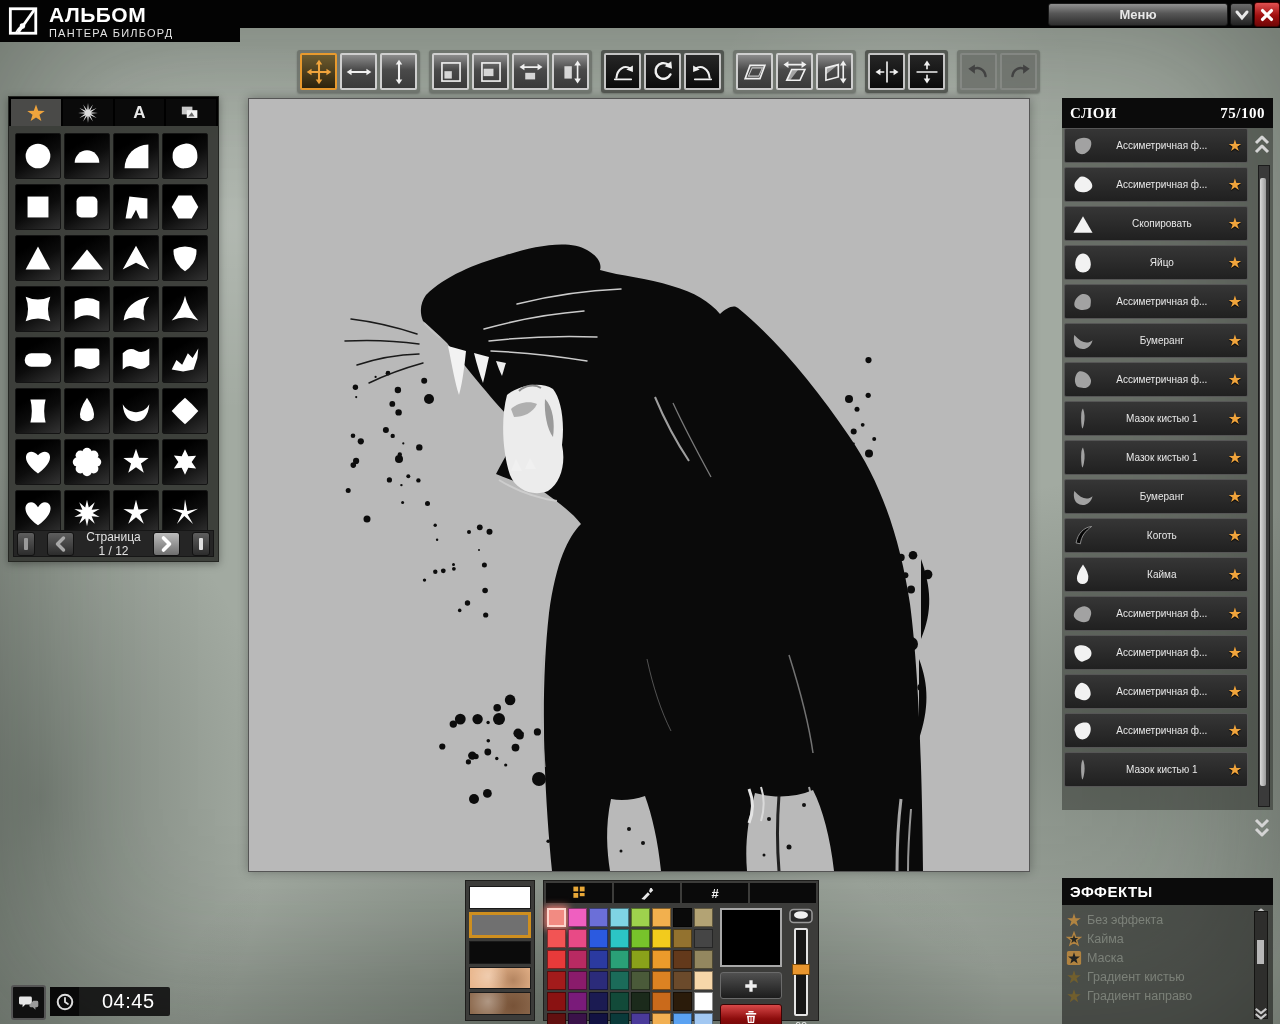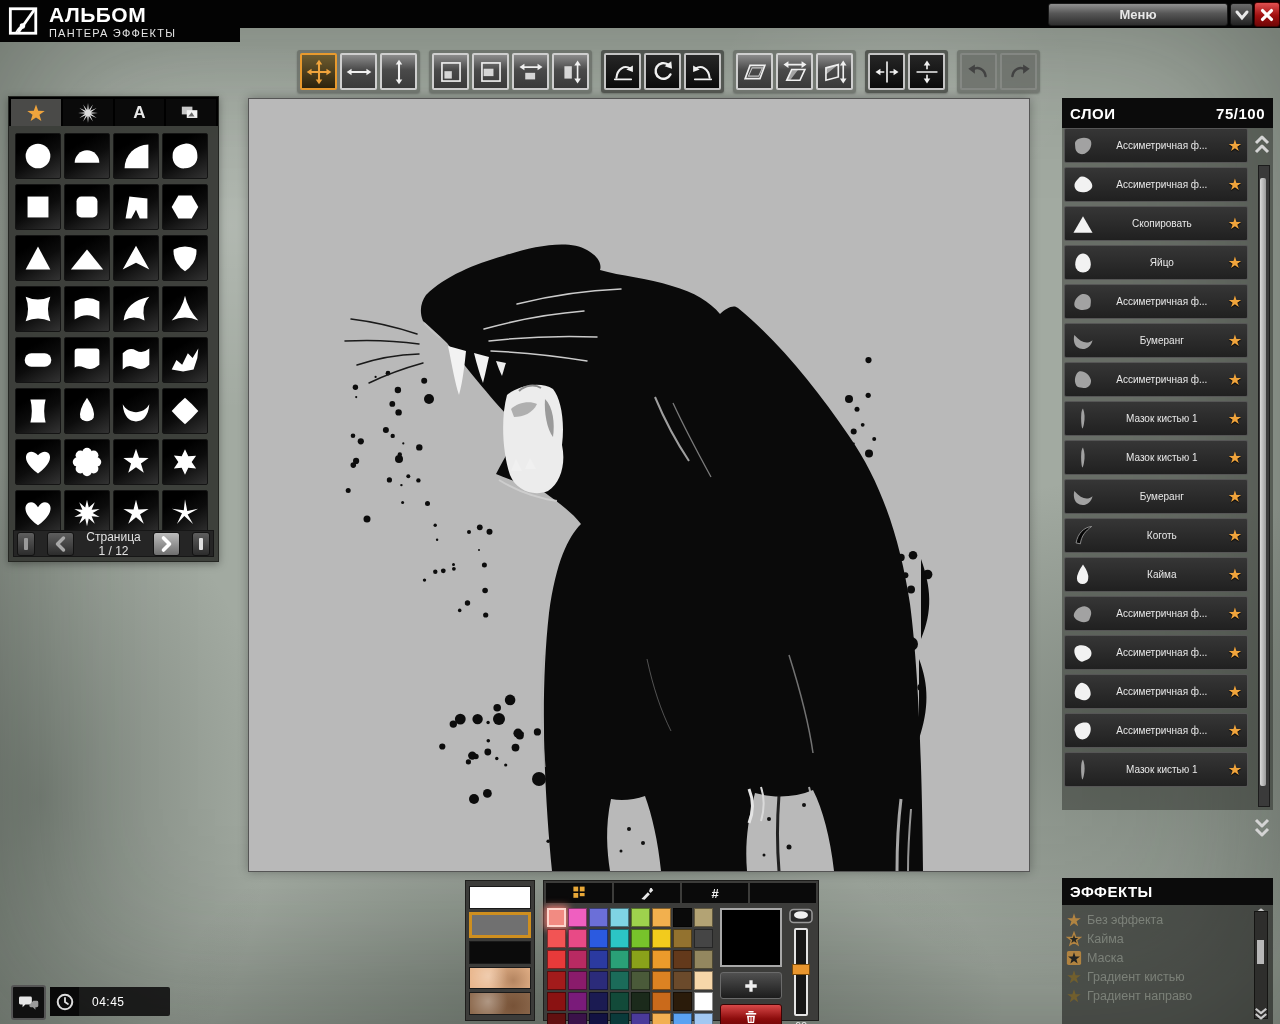--- a/index.html
+++ b/index.html
@@ -58,21 +58,21 @@
   .pager-btn.edge{width:17px;}
   .pager-btn.step{width:26px;}
   .pager-btn.bright{background:linear-gradient(#bdbdbd,#6e6e6e);}
   .pager-label{flex:1;text-align:center;color:#e2e2e2;font-size:12px;}
 
   
   .canvas{position:absolute;left:248px;top:98px;width:780px;height:772px;background:#b9b9b9;border:1px solid #555;box-sizing:content-box;box-shadow:0 0 10px rgba(0,0,0,.3);}
 
   
   .layers-header{position:absolute;left:1062px;top:98px;width:211px;height:30px;background:#0b0b0b;
-    display:flex;justify-content:space-between;align-items:center;padding:0 8px;box-sizing:border-box;}
+    display:flex;justify-content:space-between;align-items:center;padding:0 8px;box-sizing:border-box;font-family:Liberation Serif, serif;}
   .layers-header span{color:#fff;font-size:15px;font-weight:bold;letter-spacing:.5px;}
   .layers-body{position:absolute;left:1062px;top:128px;width:211px;height:682px;background:rgba(26,28,24,.42);}
   .layer-row{position:relative;width:184px;height:35px;margin:0 0 4px 2px;border:1px solid #565656;border-radius:2px;cursor:pointer;
     background:linear-gradient(#363636,#202020);display:flex;align-items:center;gap:7px;padding:0 5px;box-sizing:border-box;}
   .layer-icon{width:26px;height:26px;flex:0 0 26px;}
   .layer-label{flex:1;color:#e8e8e8;font-size:10px;white-space:nowrap;overflow:hidden;text-align:center;}
   .layer-star{color:#f0a43c;font-size:16px;text-shadow:0 1px 1px #000;cursor:pointer;}
   .lscroll-track{position:absolute;left:1258px;top:165px;width:10px;height:640px;background:#3a3a3a;border:1px solid #1c1c1c;}
   .lscroll-thumb{position:absolute;left:1px;top:12px;width:6px;height:608px;background:linear-gradient(90deg,#d8d8d8,#9a9a9a);border-radius:2px;cursor:pointer;}
   .chev-btn{position:absolute;width:20px;height:30px;cursor:pointer;display:flex;align-items:center;justify-content:center;}
@@ -115,39 +115,39 @@
   .slider-track{position:absolute;left:8px;top:20px;width:10px;height:84px;background:#161616;border:2px solid #e4e4e4;border-radius:2px;cursor:pointer;}
   .slider-handle{position:absolute;left:-4px;top:34px;width:16px;height:9px;background:#e8952e;border:1px solid #7a4a0a;cursor:pointer;}
   .slider-value{position:absolute;left:0;bottom:0;width:100%;text-align:center;color:#e8e8e8;font-size:11px;}
 
   
   .chat-btn{position:absolute;left:11px;top:985px;width:31px;height:31px;border-radius:3px;cursor:pointer;
     background:#101010;border:2px solid #555;display:flex;align-items:center;justify-content:center;}
   .timer{position:absolute;left:50px;top:987px;width:120px;height:29px;background:rgba(16,16,16,.9);border-radius:2px;
     display:flex;align-items:center;}
   .timer-iconbox{width:29px;height:29px;background:#090909;display:flex;align-items:center;justify-content:center;}
-  .timer-value{color:#fff;font-size:12px;padding-left:13px;letter-spacing:.5px;}
+  .timer-value{color:#fff;font-size:20px;padding-left:23px;letter-spacing:.5px;}
 </style>
 </head>
 <body>
 
 <div id="app">
 
   <div class="topbar"></div>
   <div class="logo-block">
     <span>
       <svg width="32" height="32" viewBox="0 0 34 34">
         <rect x="2.5" y="4" width="27" height="26" fill="#030303" stroke="#fff" stroke-width="3"></rect>
         <path d="M28,5 L11,29" stroke="#fff" stroke-width="3"></path>
         <path d="M12.5,22.5 C9.5,25 7.5,29.5 7.5,29.5 C7.5,29.5 12,28 14.5,25 A2.9,2.9 0 1 0 12.5,22.5 Z" fill="#fff"></path>
       </svg>
     </span>
     <span class="logo-text">
       <div class="logo-title">АЛЬБОМ</div>
-      <div class="logo-sub">ПАНТЕРА ЭФФЕКТЫ</div>
+      <div class="logo-sub">ПАНТЕРА БИЛБОРД</div>
     </span>
   </div>
   <div class="menu-btn">Меню</div>
   <div class="menu-dd">
     <span>
       <svg width="16" height="12" viewBox="0 0 16 12">
           <path d="M3,3 L8,9 L13,3" fill="none" stroke="#e8e8e8" stroke-width="3" stroke-linecap="round"></path>
         </svg>
     </span>
   </div>

